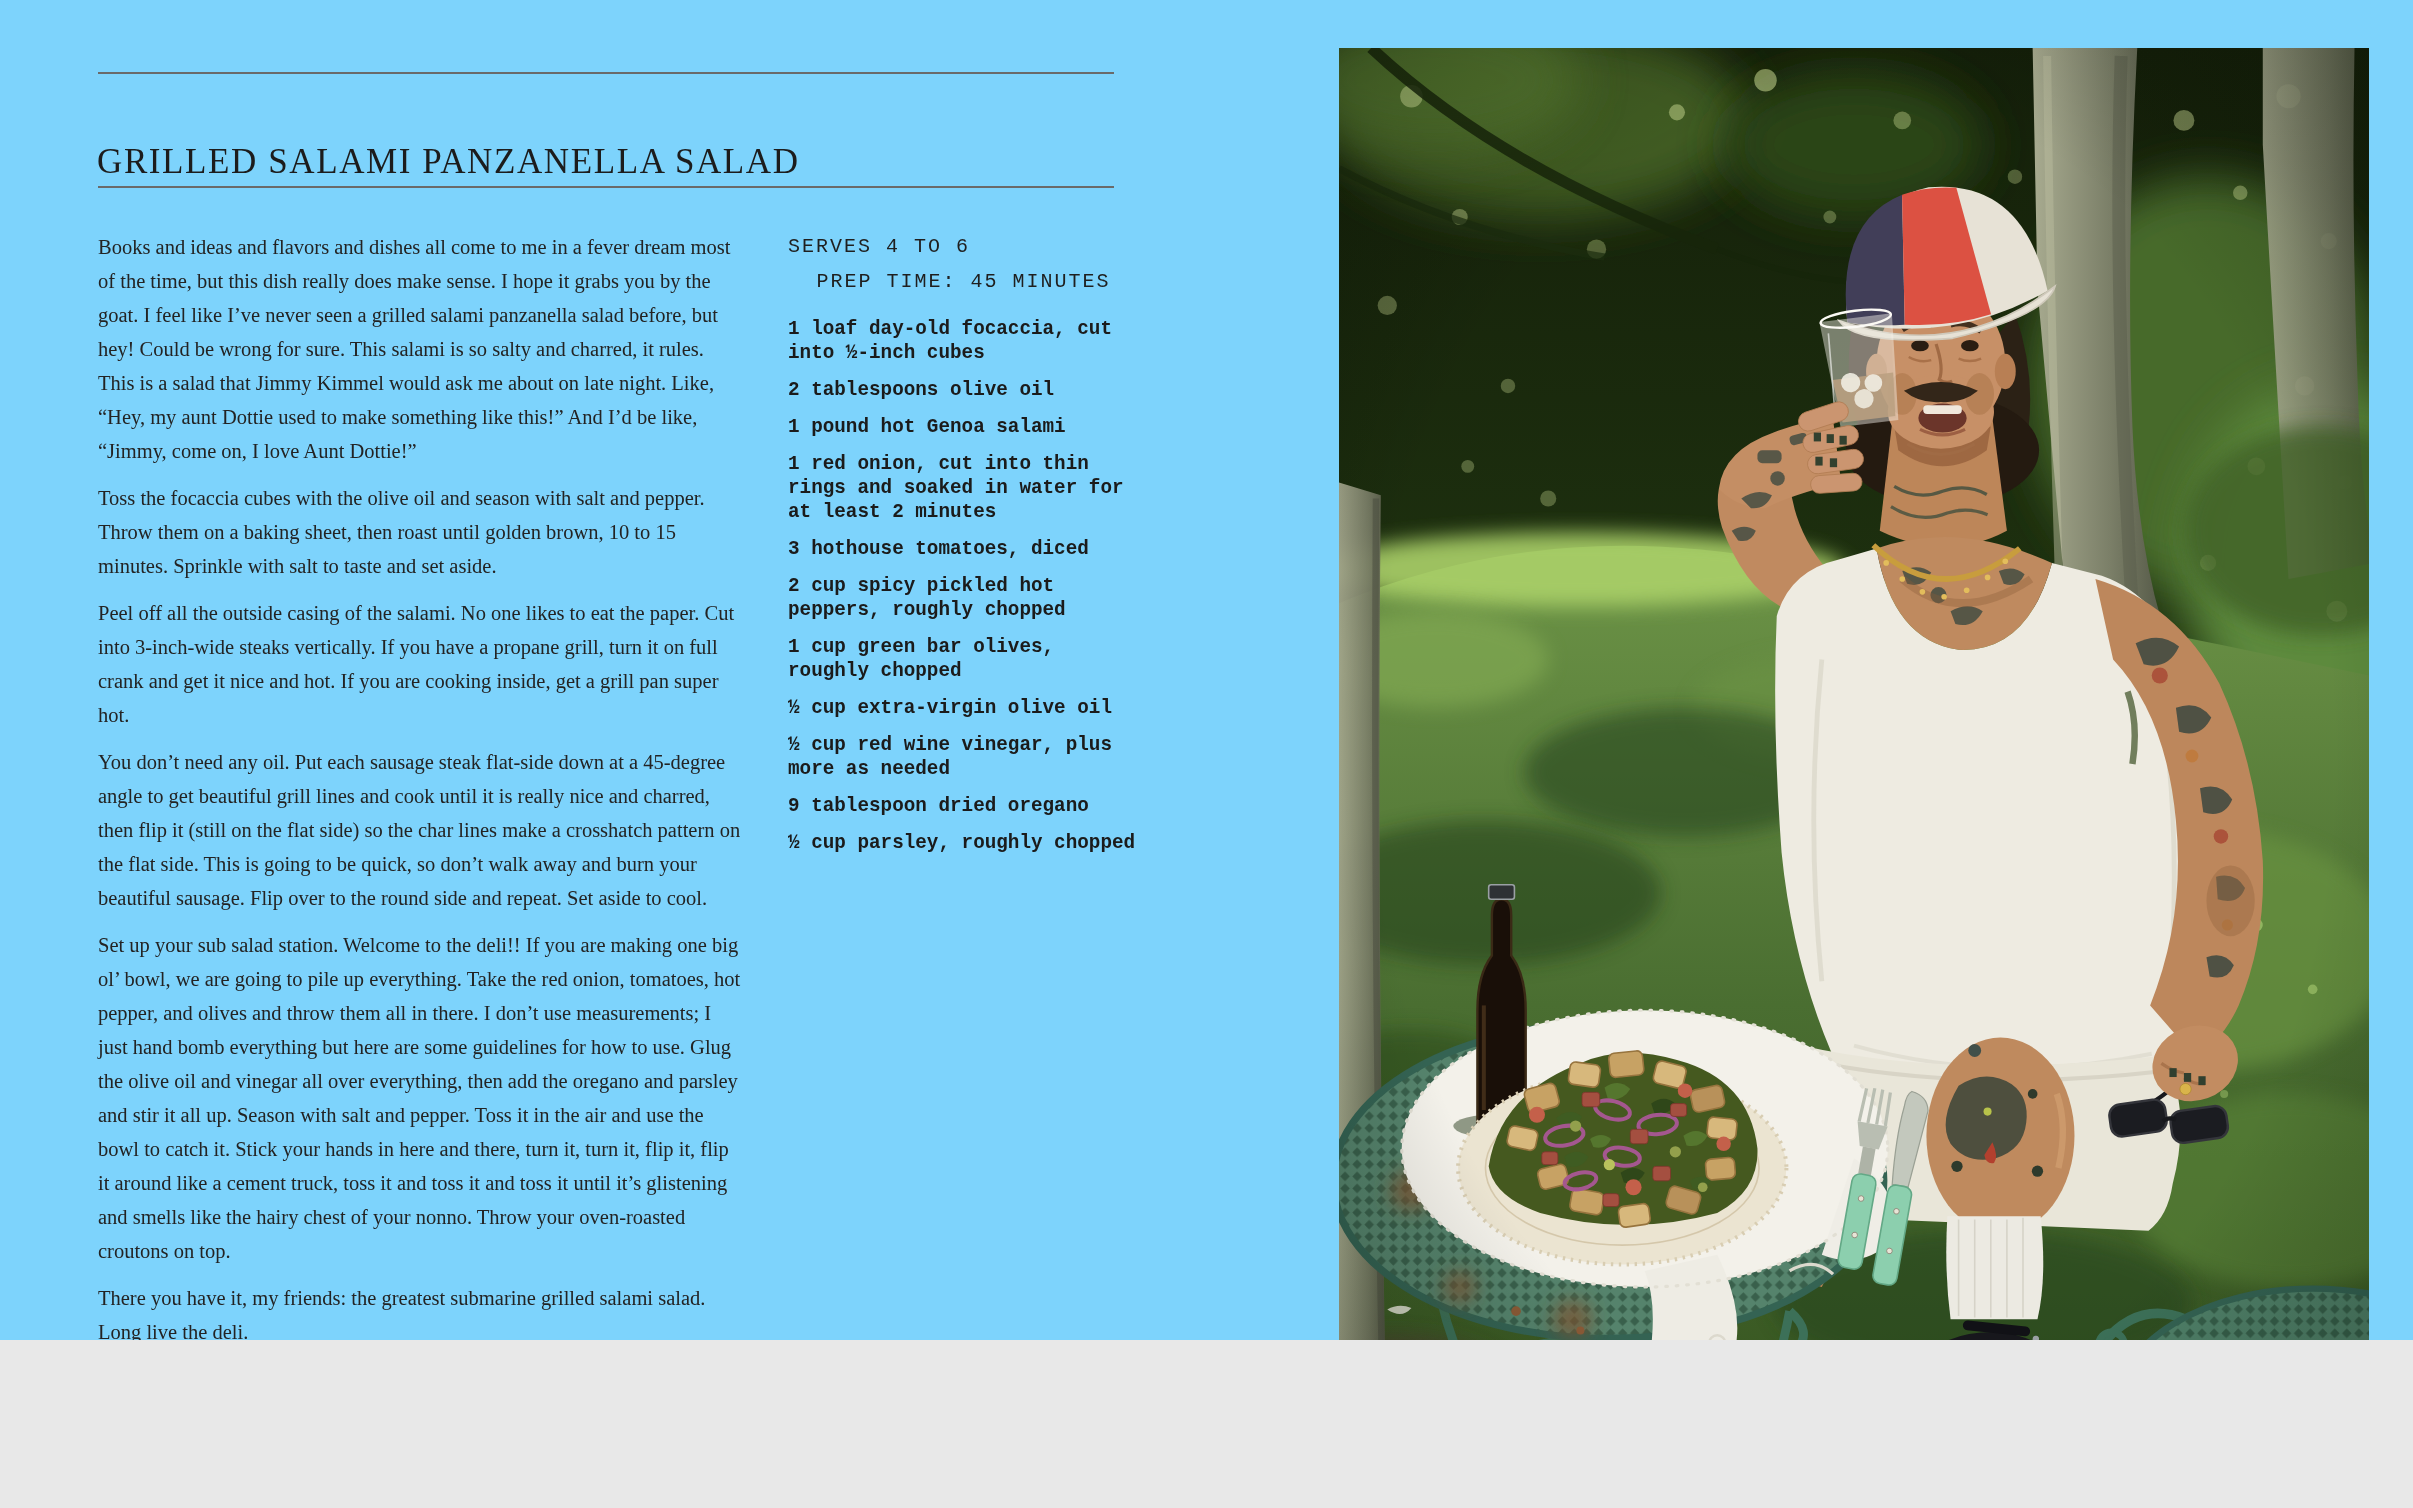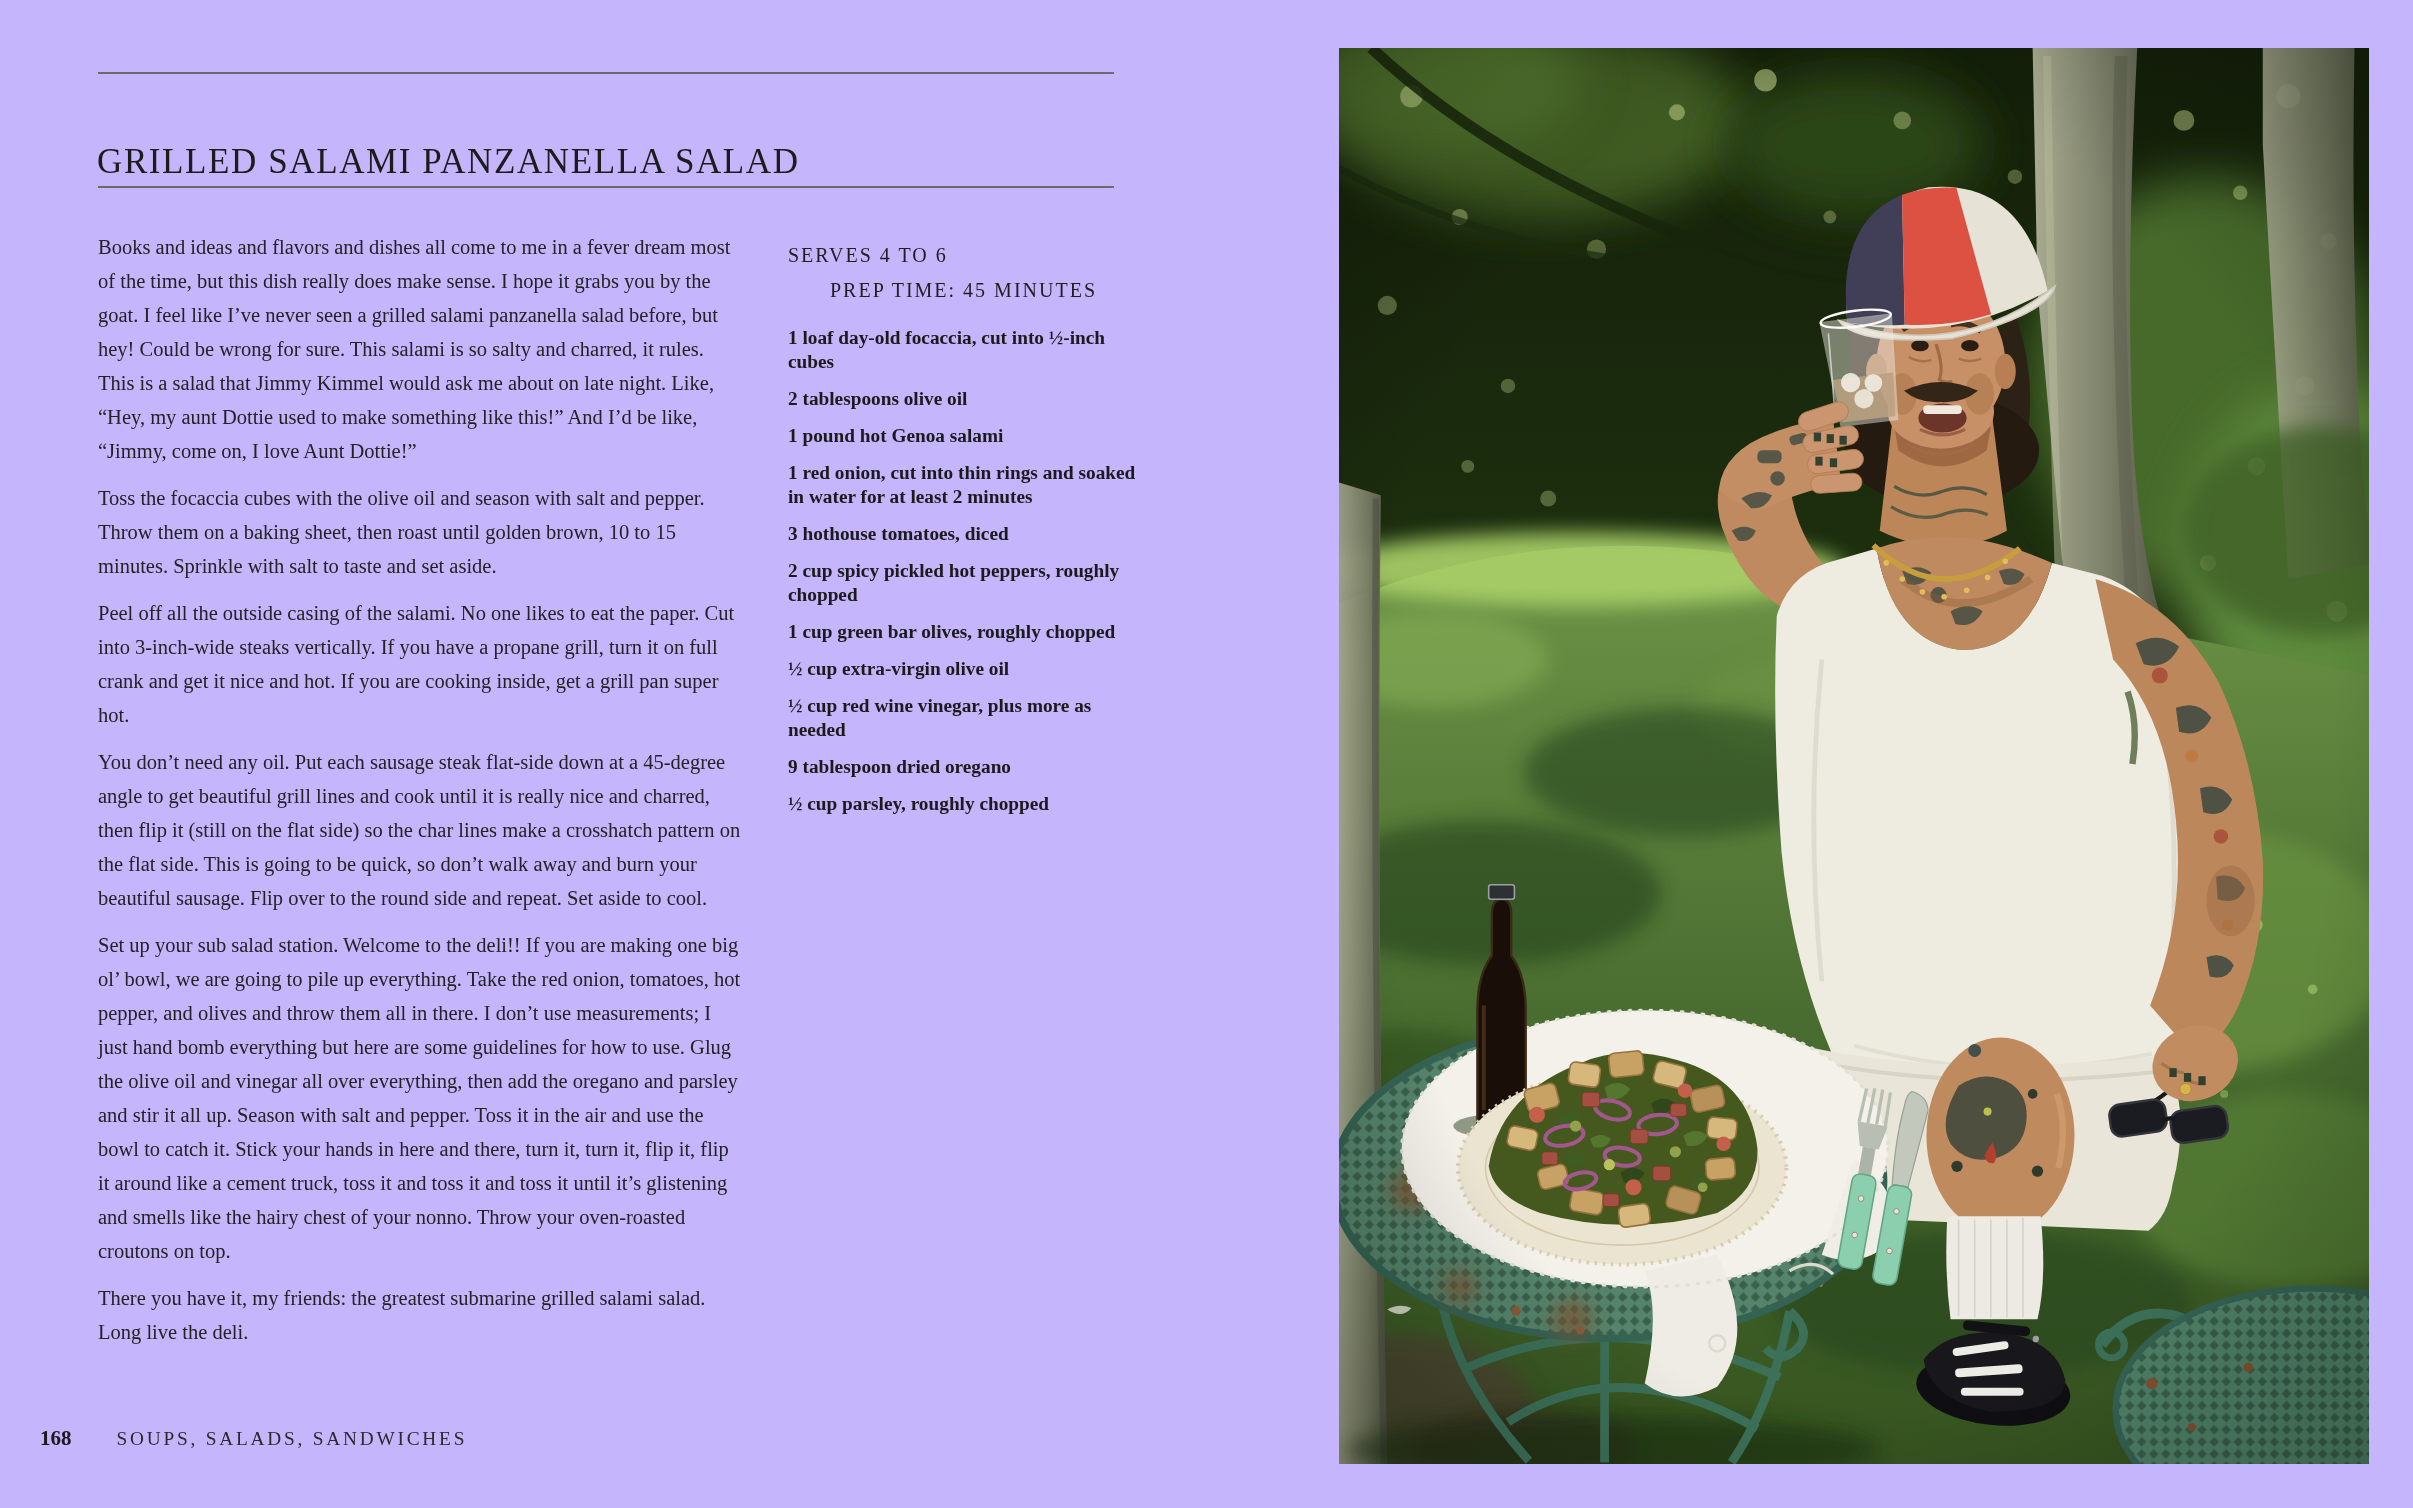--- a/index.html
+++ b/index.html
@@ -1,26 +1,26 @@
 <!DOCTYPE html>
 <html style="font-size:13px"><head>
 <meta charset="utf-8">
 <style>
   html,body{margin:0;padding:0;background:#e8e8e8;}
-  .spread{position:relative;width:2413px;height:1508px;background:#c4b5fd;overflow:hidden;
+  .spread{position:relative;width:2413px;height:1340px;background:#7dd3fc;overflow:hidden;
           font-family:"Liberation Serif", serif;color:#232323;}
   .rule{position:absolute;left:98px;width:1016px;height:1.6px;background:#6a6a6a;}
   .rule.top{top:72px;}
   .rule.under-title{top:186px;}
   .page-title{position:absolute;left:97px;top:119px;font-size:35px;letter-spacing:1.6px;
               color:#1c1c1c;font-weight:400;white-space:nowrap;}
   .body-col{position:absolute;left:98px;top:230px;width:644px;font-size:20.5px;line-height:34px;}
   .body-col p{margin:0 0 13px 0;}
   .preheat{font-style:italic;margin:35px 0 13px 0 !important;}
-  .ing-col{position:absolute;left:788px;top:244px;width:351px;}
+  .ing-col{position:absolute;left:788px;top:235px;width:351px;font-family:Liberation Mono, monospace;}
   .ing-head{font-size:20px;letter-spacing:2px;color:#1f1f1f;margin:0 0 12px 0;font-weight:400;}
   .ing-head.last{margin-bottom:24px;text-align:center;}
   .ing-item{font-weight:bold;font-size:19.3px;line-height:24px;margin:0 0 13px 0;color:#1b1b1b;}
   .footer{position:absolute;left:40px;top:1426px;display:flex;align-items:baseline;}
   .page-number{font-weight:bold;font-size:21px;color:#1b1b1b;}
   .footer-section{margin-left:45px;font-size:19.3px;letter-spacing:2.8px;color:#2a2a2a;}
   .photo{position:absolute;left:1339px;top:48px;width:1030px;height:1416px;}
   .photo svg{display:block;width:100%;height:100%;}
 </style>
 </head>

